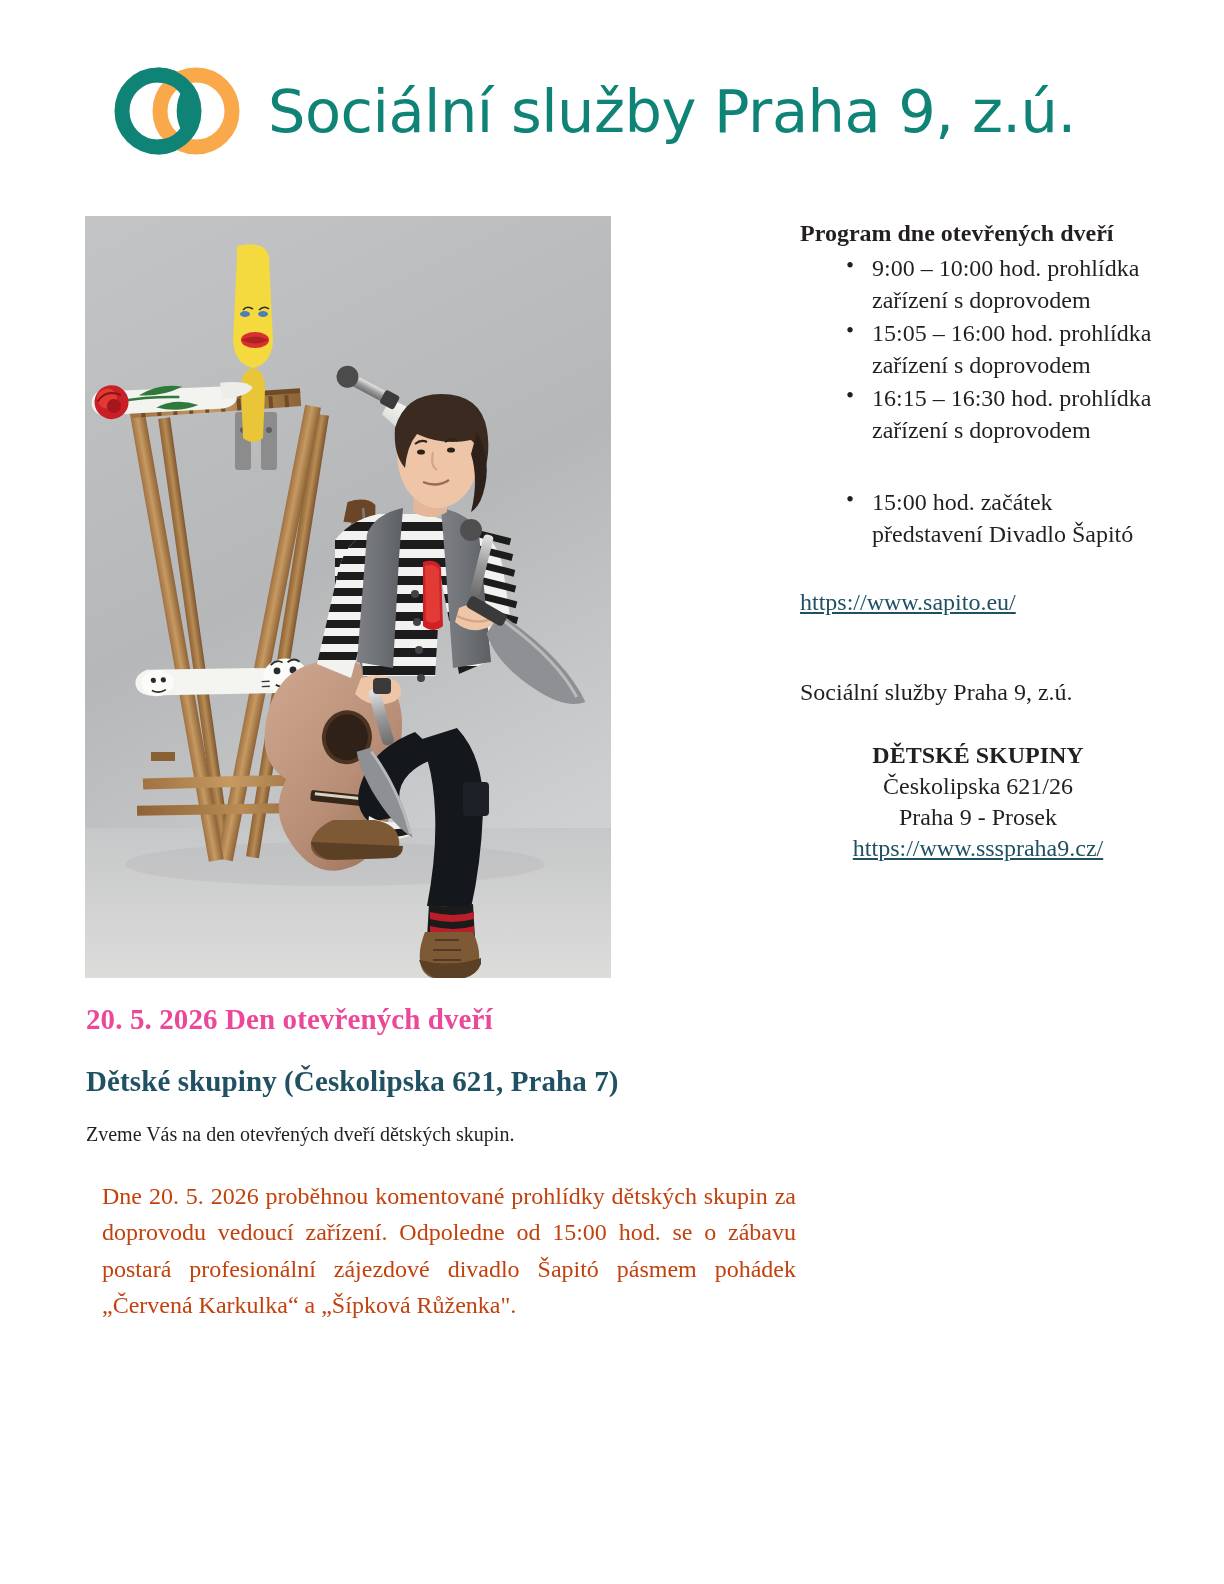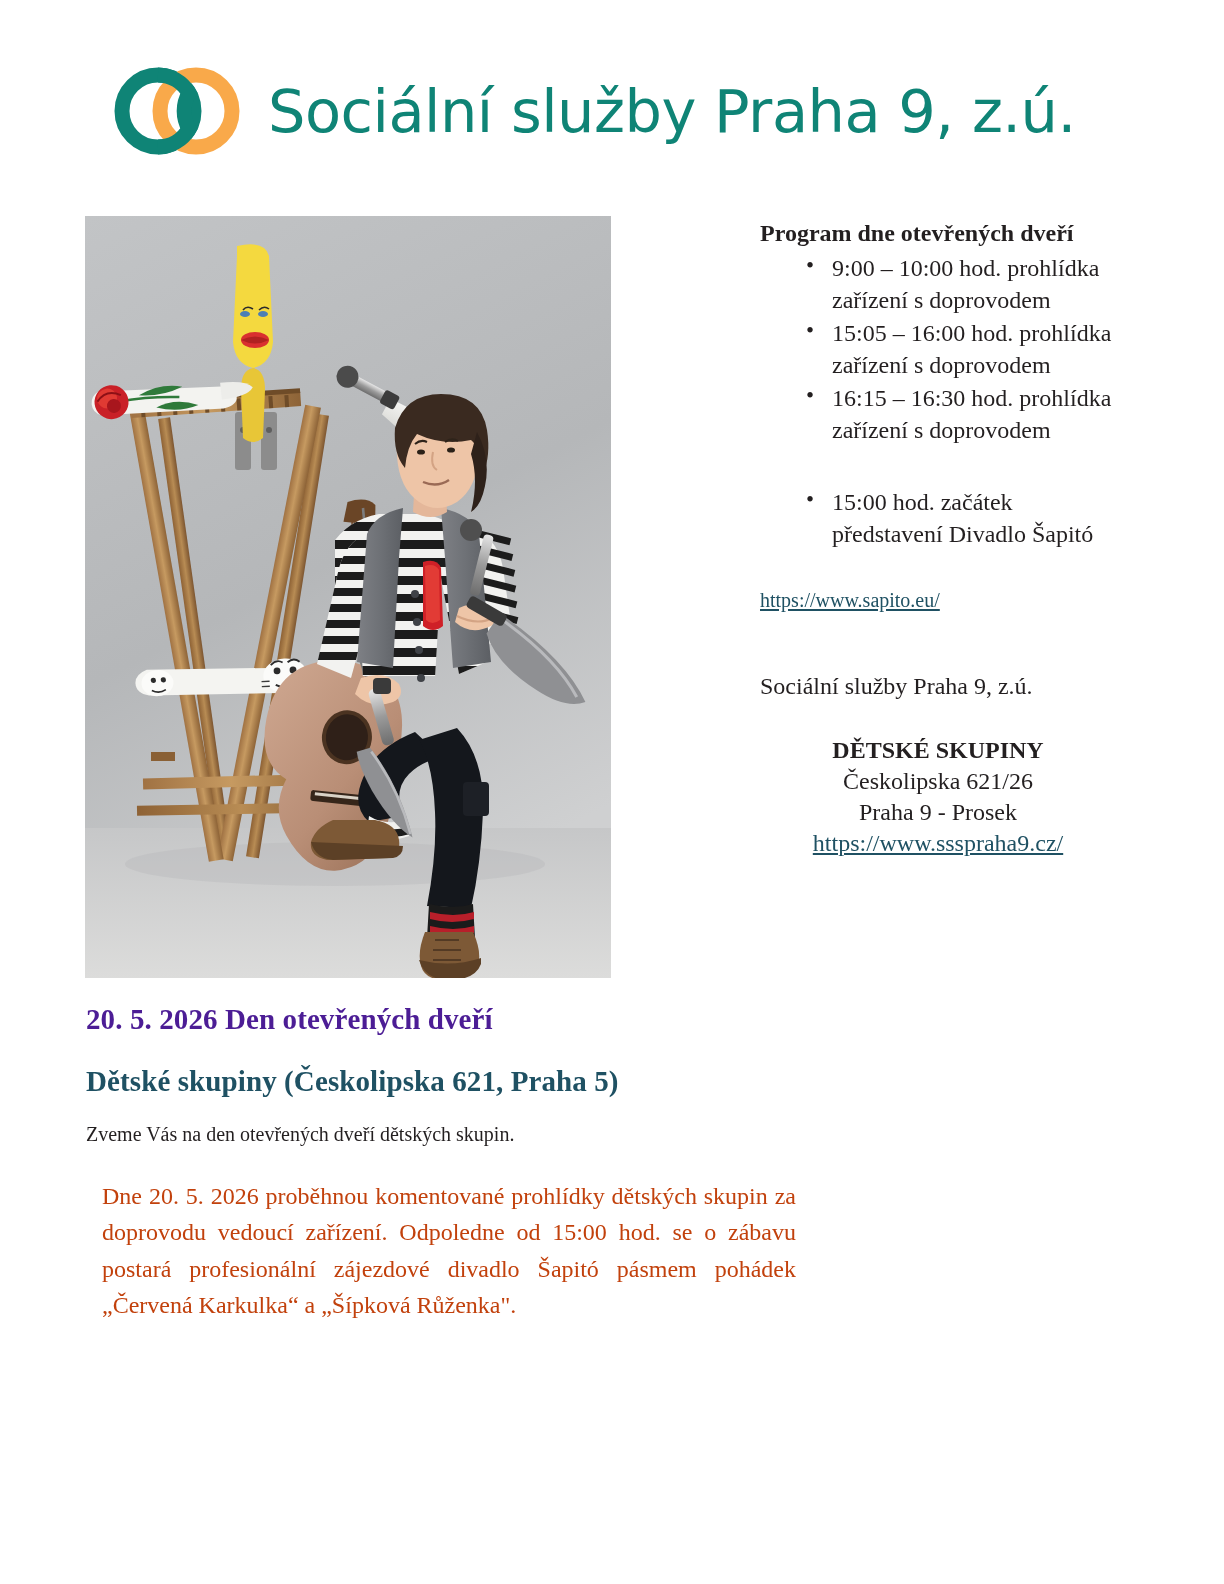--- a/index.html
+++ b/index.html
@@ -56,21 +56,21 @@
   
   .left-col {
     position: absolute;
     left: 86px;
     top: 1002px;
     width: 696px;
   }
   .h-date {
     font-size: 29px;
     font-weight: bold;
-    color: #4c1d95;
+    color: #ec4899;
     line-height: 1.22;
     margin: 0 0 26px 0;
     letter-spacing: 0.1px;
   }
   .h-sub {
     font-size: 29px;
     font-weight: bold;
     color: #1f5163;
     line-height: 1.30;
     margin: 0 0 20px 0;
@@ -87,21 +87,21 @@
     line-height: 1.52;
     margin: 16px;
     color: #c2410c;
     text-align: justify;
     width: 694px;
   }
 
   
   .right-col {
     position: absolute;
-    left: 760px;
+    left: 800px;
     top: 218px;
     width: 356px;
   }
   .prog-title {
     font-size: 24px;
     font-weight: bold;
     line-height: 1.30;
     margin: 0 0 4px 0;
     color: #231f20;
   }
@@ -123,21 +123,21 @@
     position: absolute;
     left: 46px;
     top: -2px;
     font-size: 23px;
     line-height: 1.33;
     color: #231f20;
   }
   ul.prog-list li.spaced { margin-top: 40px; }
   .link-line {
     margin: 37px 0 4px 0;
-    font-size: 20px;
+    font-size: 24px;
     line-height: 1.3;
   }
   a.ext-link {
     color: #1f5163;
     text-decoration: underline;
     text-underline-offset: 2px;
   }
   .org-line {
     margin: 58px 0 0 0;
     font-size: 24px;
@@ -465,21 +465,21 @@
           <path d="M288 528 q18 44 16 98 q-16 -18 -26 -56 q-6 -26 -4 -42 z" fill="#8f9093"></path>
           <path d="M288 532 q16 42 15 90" stroke="#b9babd" stroke-width="2.6" fill="none"></path>
         </g>
       </g>
     </g>
   </svg>
 </div>
 
 <div class="left-col">
   <h2 class="h-date">20. 5. 2026 Den otevřených dveří</h2>
-  <h3 class="h-sub">Dětské skupiny (Českolipska 621, Praha 5)</h3>
+  <h3 class="h-sub">Dětské skupiny (Českolipska 621, Praha 7)</h3>
   <p class="p-intro">Zveme Vás na den otevřených dveří dětských skupin.</p>
   <p class="p-body">Dne 20. 5. 2026 proběhnou komentované prohlídky dětských skupin za doprovodu vedoucí zařízení. Odpoledne od 15:00 hod. se o zábavu postará profesionální zájezdové divadlo Šapitó pásmem pohádek „Červená Karkulka“ a „Šípková Růženka".</p>
 </div>
 
 <div class="right-col">
   <div class="prog-title">Program dne otevřených dveří</div>
 
   <ul class="prog-list">
     <li>9:00 – 10:00 hod. prohlídka zařízení s doprovodem</li>
     <li>15:05 – 16:00 hod. prohlídka zařízení s doprovodem</li>

